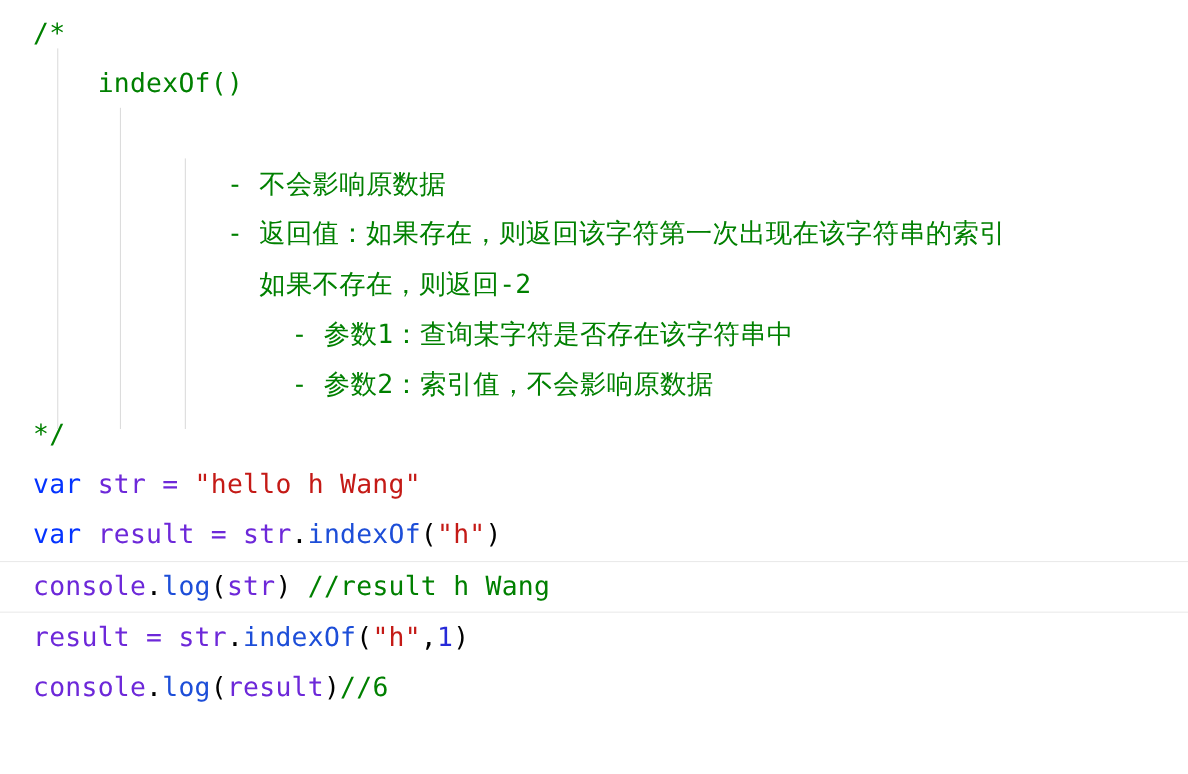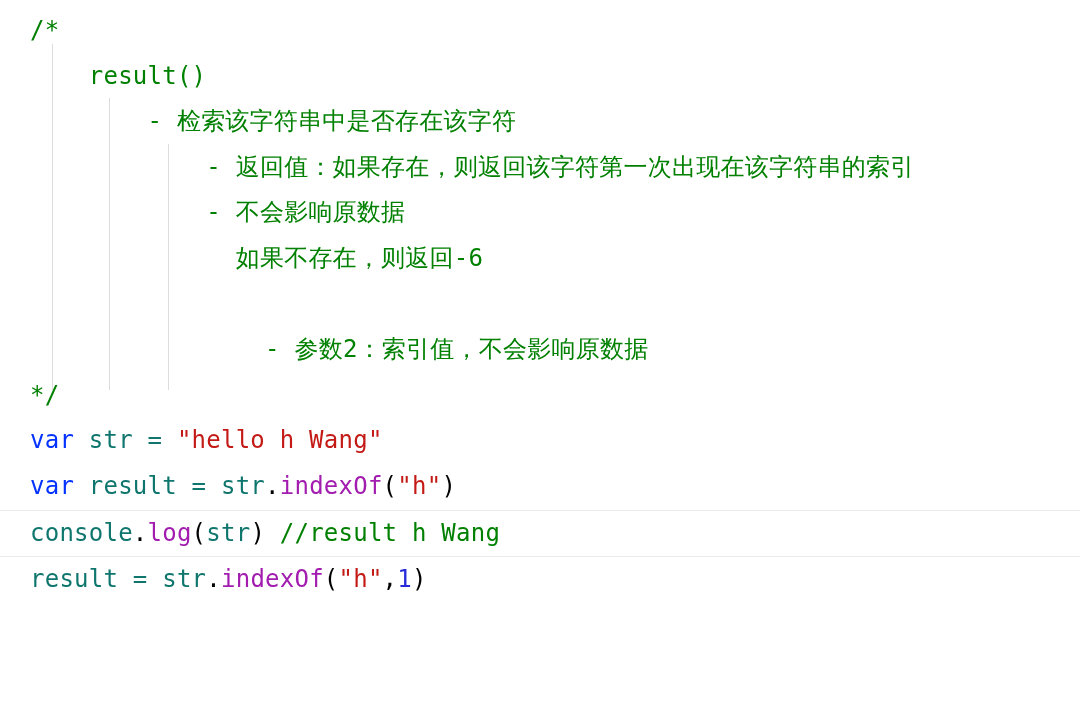--- a/index.html
+++ b/index.html
@@ -37,50 +37,51 @@
       white-space: pre;
       position: relative;
     }
     .line.grid-bg {
       border-top: 1px solid #eaeaea;
       border-bottom: 1px solid #eaeaea;
     }
     
     .c-comment { color: #008000; }
     .c-keyword { color: #0433ff; }
-    .c-default { color: #0f766e; }
+    .c-default { color: #6d28d9; }
     .c-string  { color: #c41a16; }
-    .c-method  { color: #a21caf; }
+    .c-method  { color: #1d4ed8; }
     .c-punct   { color: #000000; }
     .c-number  { color: #272ad8; }
   </style>
 </head>
 <body>
 
 <div class="code-viewer">
 
   <div class="guide-container">
     <div class="guide" style="left: 52px;  top: 36px;  height: 346px;"></div>
     <div class="guide" style="left: 109px; top: 90px;  height: 292px;"></div>
     <div class="guide" style="left: 168px; top: 136px; height: 246px;"></div>
   </div>
 
   <div class="line"><span class="c-comment">/*</span></div>
-  <div class="line"><span class="c-comment">    </span><span class="c-comment">result()</span></div>
-  <div class="line"><span class="c-comment">        </span><span class="c-comment">- 检索该字符串中是否存在该字符</span></div>
+  <div class="line"><span class="c-comment">    </span><span class="c-comment">indexOf()</span></div>
+  <div class="line"><span class="c-comment">        </span></div>
+  <div class="line"><span class="c-comment">            </span><span class="c-comment">- 不会影响原数据</span></div>
   <div class="line"><span class="c-comment">            </span><span class="c-comment">- 返回值：如果存在，则返回该字符第一次出现在该字符串的索引</span></div>
-  <div class="line"><span class="c-comment">            </span><span class="c-comment">- 不会影响原数据</span></div>
-  <div class="line"><span class="c-comment">            </span><span class="c-comment">  如果不存在，则返回-6</span></div>
-  <div class="line"><span class="c-comment">                </span></div>
+  <div class="line"><span class="c-comment">            </span><span class="c-comment">  如果不存在，则返回-2</span></div>
+  <div class="line"><span class="c-comment">                </span><span class="c-comment">- 参数1：查询某字符是否存在该字符串中</span></div>
   <div class="line"><span class="c-comment">                </span><span class="c-comment">- 参数2：索引值，不会影响原数据</span></div>
   <div class="line"><span class="c-comment">*/</span></div>
 
   <div class="line"><span class="c-keyword">var</span><span class="c-default"> str </span><span class="c-default">= </span><span class="c-string">"hello h Wang"</span></div>
 
   <div class="line"><span class="c-keyword">var</span><span class="c-default"> result </span><span class="c-default">= </span><span class="c-default">str</span><span class="c-punct">.</span><span class="c-method">indexOf</span><span class="c-punct">(</span><span class="c-string">"h"</span><span class="c-punct">)</span></div>
 
   <div class="line grid-bg"><span class="c-default">console</span><span class="c-punct">.</span><span class="c-method">log</span><span class="c-punct">(</span><span class="c-default">str</span><span class="c-punct">) </span><span class="c-comment">//result h Wang</span></div>
 
 
   <div class="line"><span class="c-default">result </span><span class="c-default">= </span><span class="c-default">str</span><span class="c-punct">.</span><span class="c-method">indexOf</span><span class="c-punct">(</span><span class="c-string">"h"</span><span class="c-punct">,</span><span class="c-number">1</span><span class="c-punct">)</span></div>
 
+  <div class="line"><span class="c-default">console</span><span class="c-punct">.</span><span class="c-method">log</span><span class="c-punct">(</span><span class="c-default">result</span><span class="c-punct">)</span><span class="c-comment">//6</span></div>
 
 </div>
 
 </body></html>

